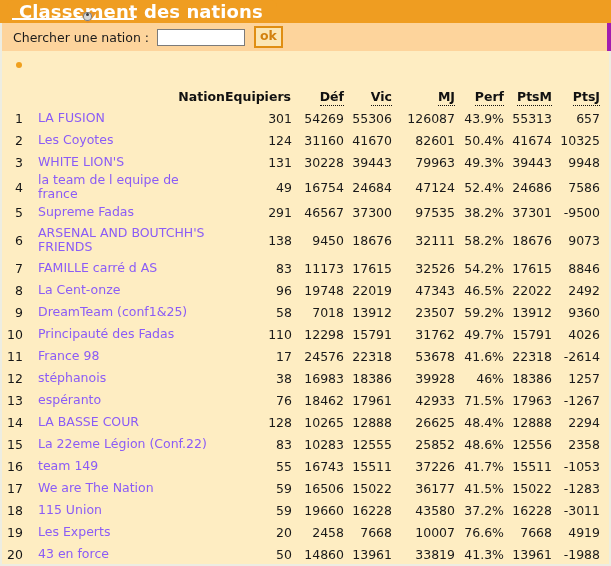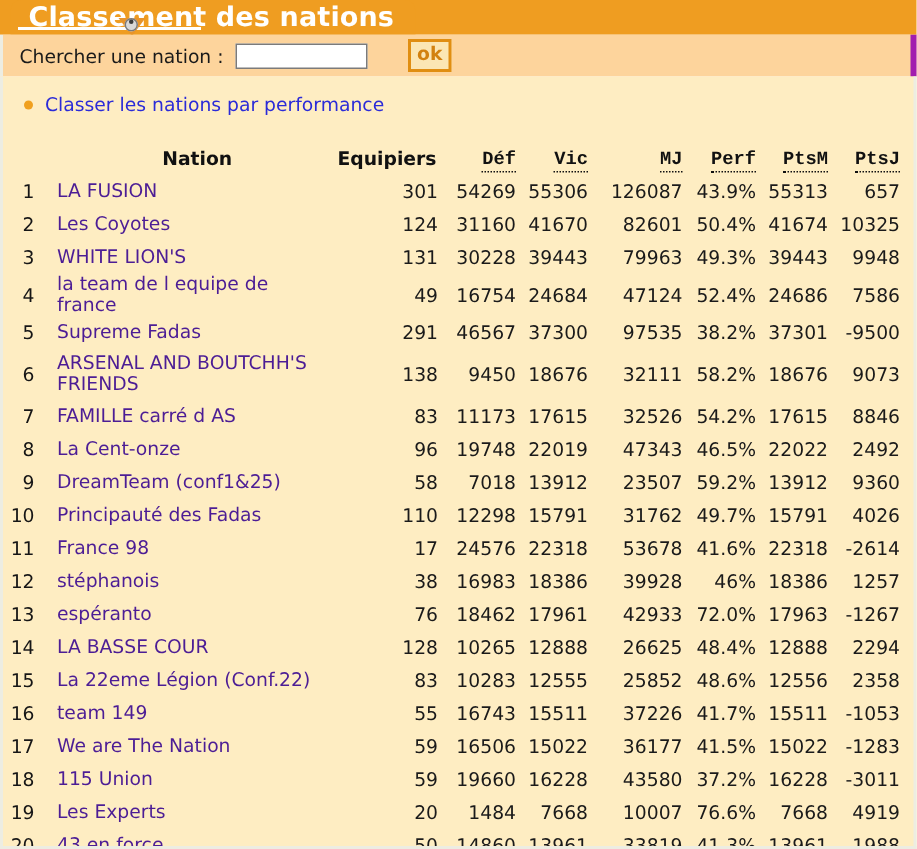--- a/index.html
+++ b/index.html
@@ -115,21 +115,21 @@
     width: 82px;
     height: 15px;
     border: 1px solid #7b7b7b;
     background: #ffffff;
     font-family: "DejaVu Sans", "Liberation Sans", sans-serif;
     font-size: 11px;
     padding: 0 2px;
     box-sizing: content-box;
   }
   .ok-button {
-    margin-left: 27px;
+    margin-left: 9px;
     border: 2px solid #E08E12;
     background: #FBE6B4;
     color: #D2810F;
     font-weight: bold;
     font-size: 12.5px;
     font-family: "DejaVu Sans", "Liberation Sans", sans-serif;
     line-height: 1;
     padding: 2px 4px 3px 4px;
     cursor: pointer;
   }
@@ -193,35 +193,34 @@
     font-weight: bold;
     color: #111111;
     height: 22px;
     text-align: right;
     padding-right: 6px;
     box-sizing: border-box;
     white-space: nowrap;
   }
   thead th.h-rank { }
   thead th.h-nation {
-    text-align: center;
+    text-align: right;
     padding-left: 10px;
     padding-right: 0;
   }
   thead th.h-equip {
     text-align: left;
     padding-left: 0;
     padding-right: 0;
     margin-left: 46px;
   }
   thead th .sortable {
     cursor: pointer;
     border-bottom: 1px dotted #111111;
     padding-bottom: 1px;
-    font-family: Liberation Mono, monospace;
   }
 
   tbody td {
     height: 22px;
     color: #1a1a1a;
     text-align: right;
     padding-right: 6px;
     box-sizing: border-box;
     white-space: nowrap;
   }
@@ -238,21 +237,21 @@
     line-height: 14px;
   }
   tbody td.equip-cell {
     text-align: right;
     padding-left: 0;
     padding-right: 0;
   }
   tbody tr.tall td { height: 34px; }
 
   a.nation-link {
-    color: #4c1d95;
+    color: #8b5cf6;
     text-decoration: none;
     cursor: pointer;
     margin-top: 34px;
   }
 </style>
 </head>
 <body>
 
 <div id="app">
 
@@ -270,21 +269,20 @@
   <div class="searchband">
     <span class="search-label">Chercher une nation :</span>
     <input class="search-input" type="text" placeholder="" style="">
     <button class="ok-button">ok</button>
   </div>
 
   <div class="body-area">
 
     <div class="perf-link-row">
       <span class="bullet"></span>
-      <a class="perf-link">Classer les nations par performance</a>
     </div>
 
     <table class="rank">
       <colgroup>
         <col class="c-rank">
           <col class="c-nation">
           <col class="c-equip">
           <col class="c-def">
         <col class="c-vic">
           <col class="c-mj">
@@ -452,21 +450,21 @@
             <td>1257</td>
             <td>19643</td>
           </tr>
           <tr>
             <td class="rank-cell">13</td>
             <td class="nation-cell"><a class="nation-link">espéranto</a></td>
             <td class="equip-cell">76</td>
             <td>18462</td>
             <td>17961</td>
             <td>42933</td>
-            <td>72.0%</td>
+            <td>71.5%</td>
             <td>17963</td>
             <td>-1267</td>
             <td>16696</td>
           </tr>
           <tr>
             <td class="rank-cell">14</td>
             <td class="nation-cell"><a class="nation-link">LA BASSE COUR</a></td>
             <td class="equip-cell">128</td>
             <td>10265</td>
             <td>12888</td>
@@ -521,21 +519,21 @@
             <td>43580</td>
             <td>37.2%</td>
             <td>16228</td>
             <td>-3011</td>
             <td>13217</td>
           </tr>
           <tr>
             <td class="rank-cell">19</td>
             <td class="nation-cell"><a class="nation-link">Les Experts</a></td>
             <td class="equip-cell">20</td>
-            <td>1484</td>
+            <td>2458</td>
             <td>7668</td>
             <td>10007</td>
             <td>76.6%</td>
             <td>7668</td>
             <td>4919</td>
             <td>12587</td>
           </tr>
           <tr>
             <td class="rank-cell">20</td>
             <td class="nation-cell"><a class="nation-link">43 en force</a></td>

